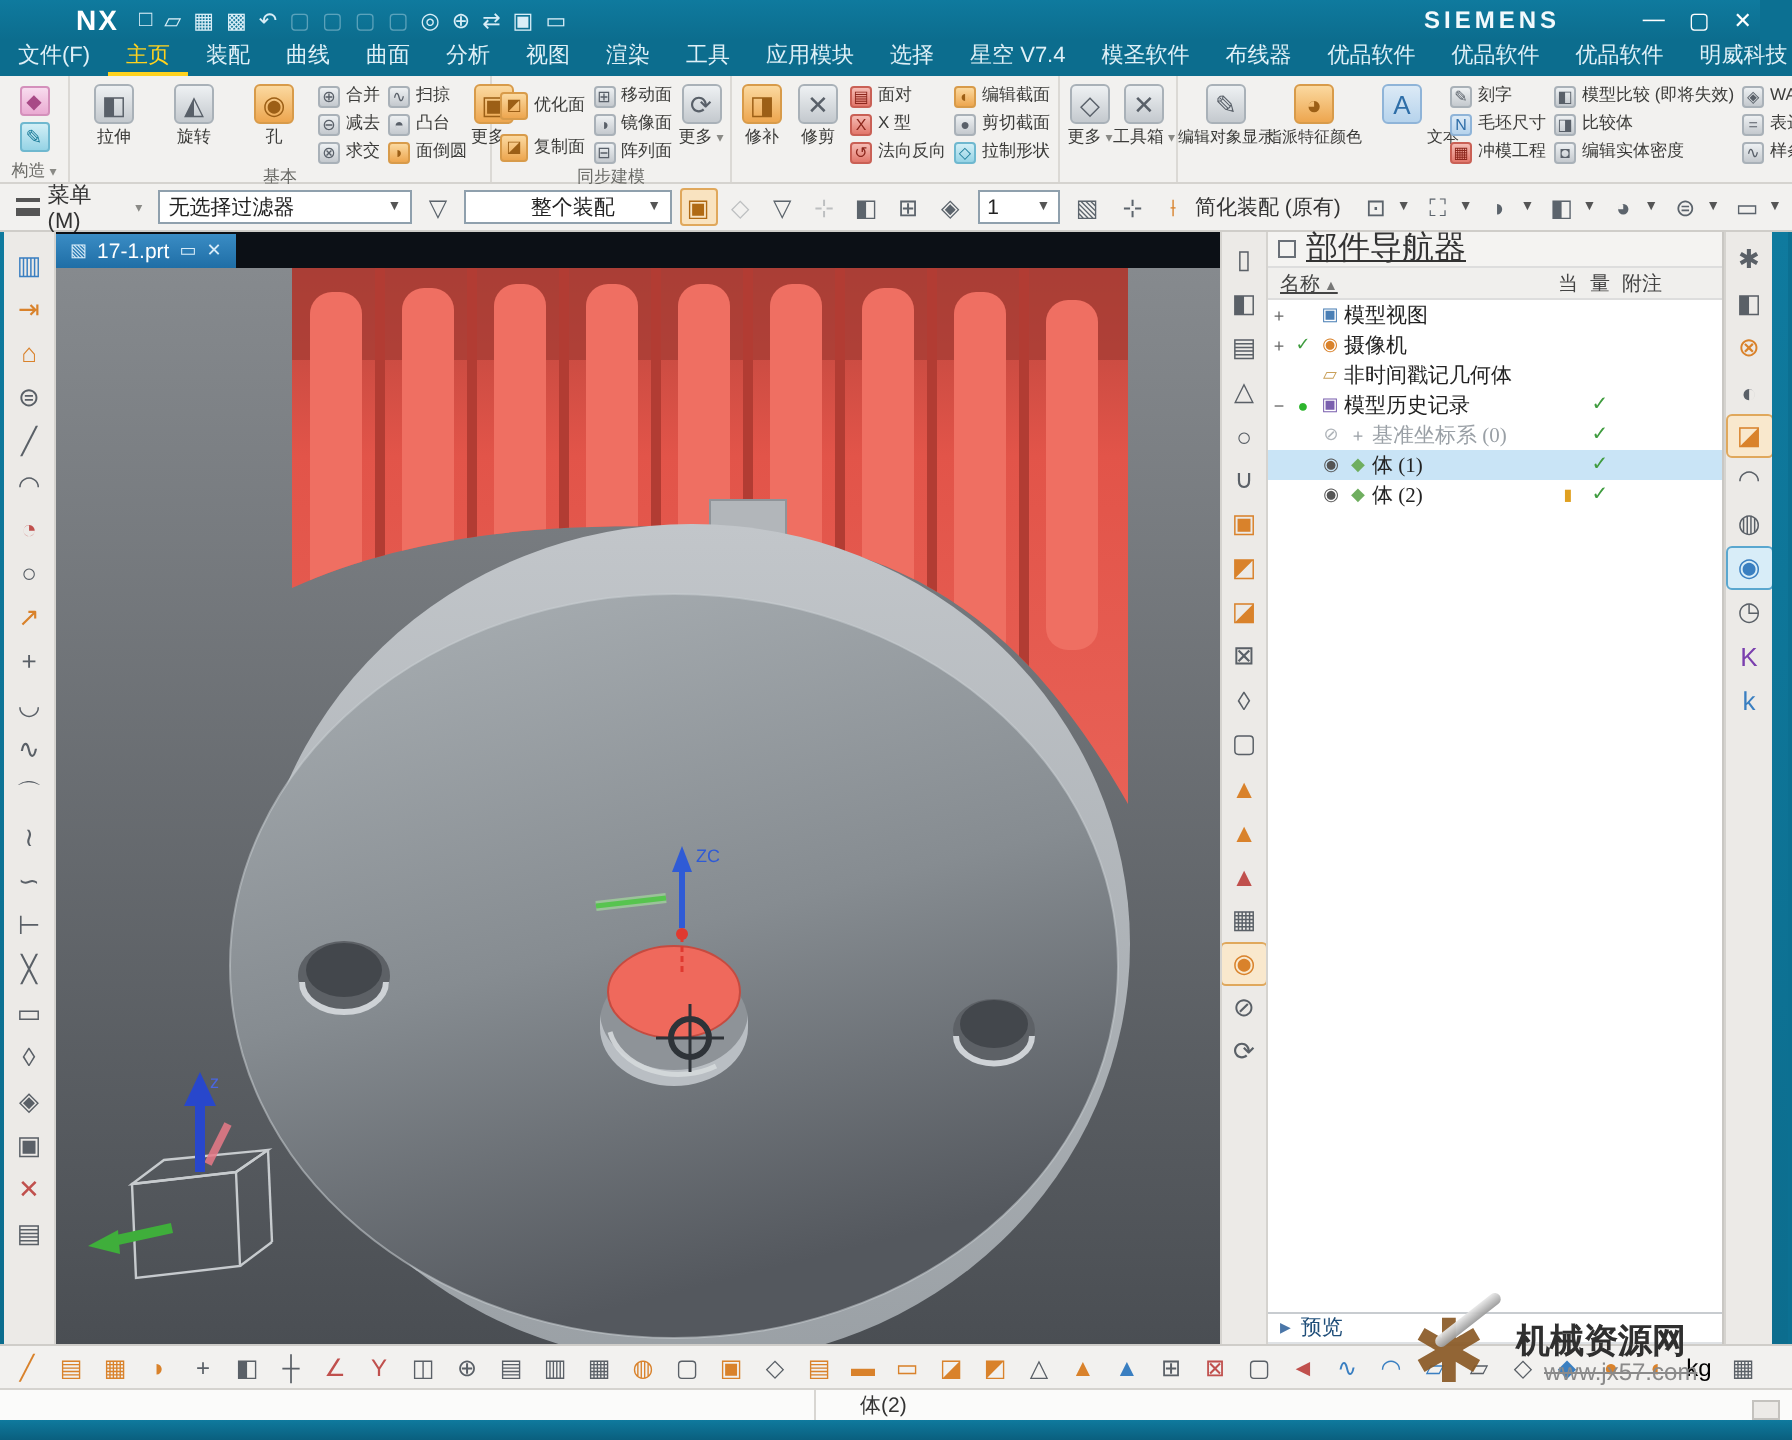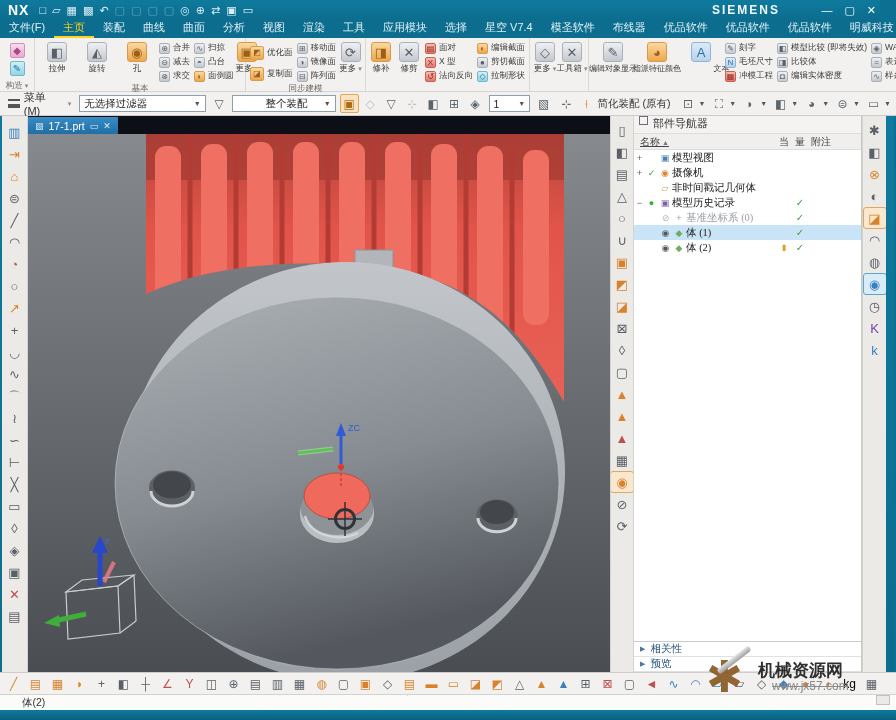--- a/index.html
+++ b/index.html
@@ -1,20 +1,20 @@
 <!DOCTYPE html>
 <html><head>
 <meta charset="utf-8">
 <style>
   * { box-sizing: border-box; margin:0; padding:0; }
   html,body { width:896px; height:720px; overflow:hidden; }
   body { font-family:"Liberation Sans","DejaVu Sans",sans-serif; font-size:11px; background:#0c7092; position:relative; }
 
   
-  .titlebar { position:absolute; top:0; left:0; width:880px; height:20px; background:linear-gradient(#0f7a9e,#0c6d8e); display:flex; align-items:center; color:#eaf6fb; }
+  .titlebar { position:absolute; top:0; left:0; width:880px; height:20px; background:linear-gradient(#0f7a9e,#0c6d8e); display:flex; align-items:center; color:#eaf6fb;padding-left:30px; }
   .nx-logo { font-weight:bold; font-size:14px; color:#fff; margin:0 10px 0 8px; letter-spacing:1px; }
   .qa { display:flex; align-items:center; gap:6px; }
   .qa .qi { font-size:11px; color:#d9eef7; cursor:default; }
   .qa .qi.dim { opacity:.38; }
   .win-title { position:absolute; left:0; right:0; text-align:center; font-size:11px; color:#eaf6fb; pointer-events:none; }
   .brand { position:absolute; right:100px; font-weight:bold; letter-spacing:2px; font-size:12px; color:#f2f9fc; }
   .winctl { position:absolute; right:4px; display:flex; gap:12px; font-size:11px; color:#fff; }
   .winctl span { cursor:default; }
 
   
@@ -74,21 +74,21 @@
   .vptab { background:linear-gradient(#3a8cc4,#1f6ea6); color:#fff; height:17px; display:flex; align-items:center; gap:5px; padding:0 7px; font-size:10.5px; }
   .vptab .ti { font-size:9px; color:#d8ecf8; }
   .viewport { flex:1; position:relative; cursor:crosshair; }
   .viewport svg { display:block; }
 
   .rstrip { width:24px; background:#eceae7; border-left:1px solid #d5d3cf; border-right:1px solid #d5d3cf; display:flex; flex-direction:column; align-items:center; padding-top:4px; gap:2px; overflow:hidden; }
   .rstrip .tool-g { height:20px; }
 
   
   .nav { width:228px; background:#fff; display:flex; flex-direction:column; border-right:1px solid #c9c7c3; }
-  .nav-title { height:18px; display:flex; align-items:flex-start; gap:5px; padding:0 5px; font-size:11px; color:#333; background:#f4f3f1; border-bottom:1px solid #ddd; }
+  .nav-title { height:18px; display:flex; align-items:center; gap:5px; padding:0 5px; font-size:16px; color:#333; background:#f4f3f1; border-bottom:1px solid #ddd;text-decoration:underline; }
   .nav-title .sq { width:9px; height:9px; border:1.5px solid #6a7078; }
   .nav-head { height:16px; display:flex; align-items:center; background:#f0efed; border-bottom:1px solid #ddd; font-size:10px; color:#444; }
   .nh-name { flex:1; padding-left:6px;text-decoration:underline; } .nh-name::after { content:" ▲"; font-size:7px; color:#777; }
   .nh-cur { width:14px; text-align:center; } .nh-q { width:18px; text-align:center; } .nh-note { width:52px; padding-left:2px; }
   .tree { flex:1; overflow:hidden; position:relative; }
   .trow { display:flex; align-items:center; height:15px; font-size:10.5px; color:#222; cursor:default; }
   .trow.selected { background:#c9e4f6; }
   .trow.grayed .tlbl { color:#9aa0a6; }
   .trow.child { padding-left:14px; }
   .texp { width:11px; text-align:center; color:#666; font-size:9px; }
@@ -103,21 +103,21 @@
   .tchk { width:18px; text-align:center; font-size:10px; }
   .tnote { width:52px; }
   .nav-secs { border-top:1px solid #c8ccd0; }
   .secrow { height:15px; display:flex; align-items:center; gap:5px; padding-left:6px; border-bottom:1px solid #dfe2e5; cursor:default; }
   .secrow .arr { font-size:7px; color:#4a76a8; }
   .secrow .slbl { font-size:10.5px; color:#1f4e79; }
 
   
   .btoolbar { position:absolute; top:672px; left:0; width:896px; height:22px; background:#f2f1ef; border-top:1px solid #cfcdc9; display:flex; align-items:center; padding:0 3px; gap:1px; overflow:hidden; }
   .btoolbar .tool-g { width:21px; height:19px; font-size:12px; }
-  .statusbar { position:absolute; top:694px; left:0; width:896px; height:16px; background:#fbfbfa; border-top:1px solid #d5d3cf; display:flex; align-items:flex-start; font-size:10.5px; color:#333;flex-direction:column; }
+  .statusbar { position:absolute; top:694px; left:0; width:896px; height:16px; background:#fbfbfa; border-top:1px solid #d5d3cf; display:flex; align-items:flex-end; font-size:10.5px; color:#333; }
   .st-left { width:408px; height:100%; border-right:1px solid #d8d6d2; }
   .st-msg { padding-left:22px; }
   .st-grip { position:absolute; right:6px; width:14px; height:10px; border:1px solid #c4c2be; background:#eceae7; }
   .bottombar { position:absolute; top:710px; left:0; width:896px; height:10px; background:linear-gradient(#0f7a9e,#0a5f7e); }
 
   
   .watermark { position:absolute; right:10px; top:655px; width:180px; height:48px; pointer-events:none; z-index:50; }
   .wm-gear { position:absolute; left:0; top:-4px; font-size:44px; color:#8a5a26; opacity:.92; }
   .wm-wrench { position:absolute; left:8px; top:2px; width:40px; height:6px; background:linear-gradient(#e8e8e8,#9a9a9a); transform:rotate(-38deg); border-radius:3px; opacity:.95; }
   .wm-title { position:absolute; left:52px; top:4px; font-size:17px; font-weight:bold; color:#2f2f2f; }
@@ -736,24 +736,20 @@
           <span class="tico ti-body">◆</span>
           <span class="tlbl">体 (2)</span>
           <span class="tcur">▮</span>
           <span class="tchk">✓</span>
           <span class="tnote"></span>
         </div>
       </div>
     <div class="nav-secs">
 
 
-        <div class="secrow">
-          <span class="arr">▶</span>
-          <span class="slbl">相关性</span>
-        </div>
 
 
         <div class="secrow">
           <span class="arr">▶</span>
           <span class="slbl">预览</span>
         </div>
       </div>
   </div>
 
   <div class="rstrip" style="border-right:0;">

